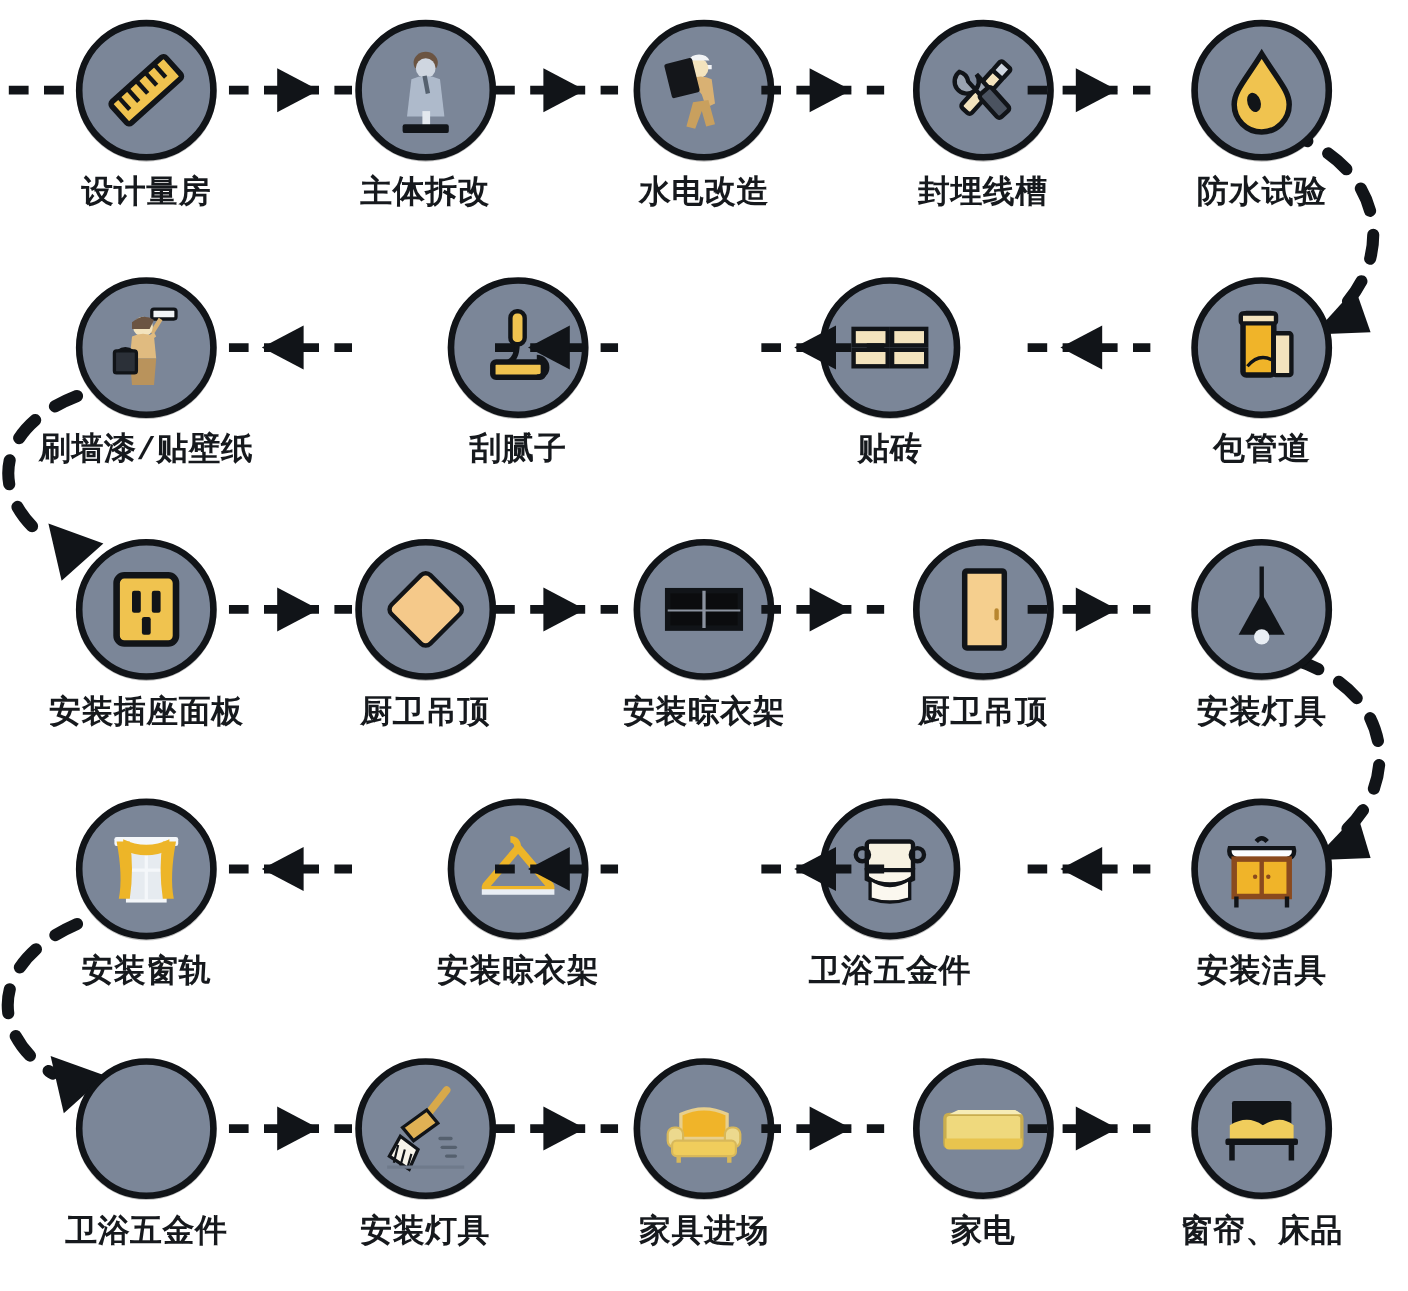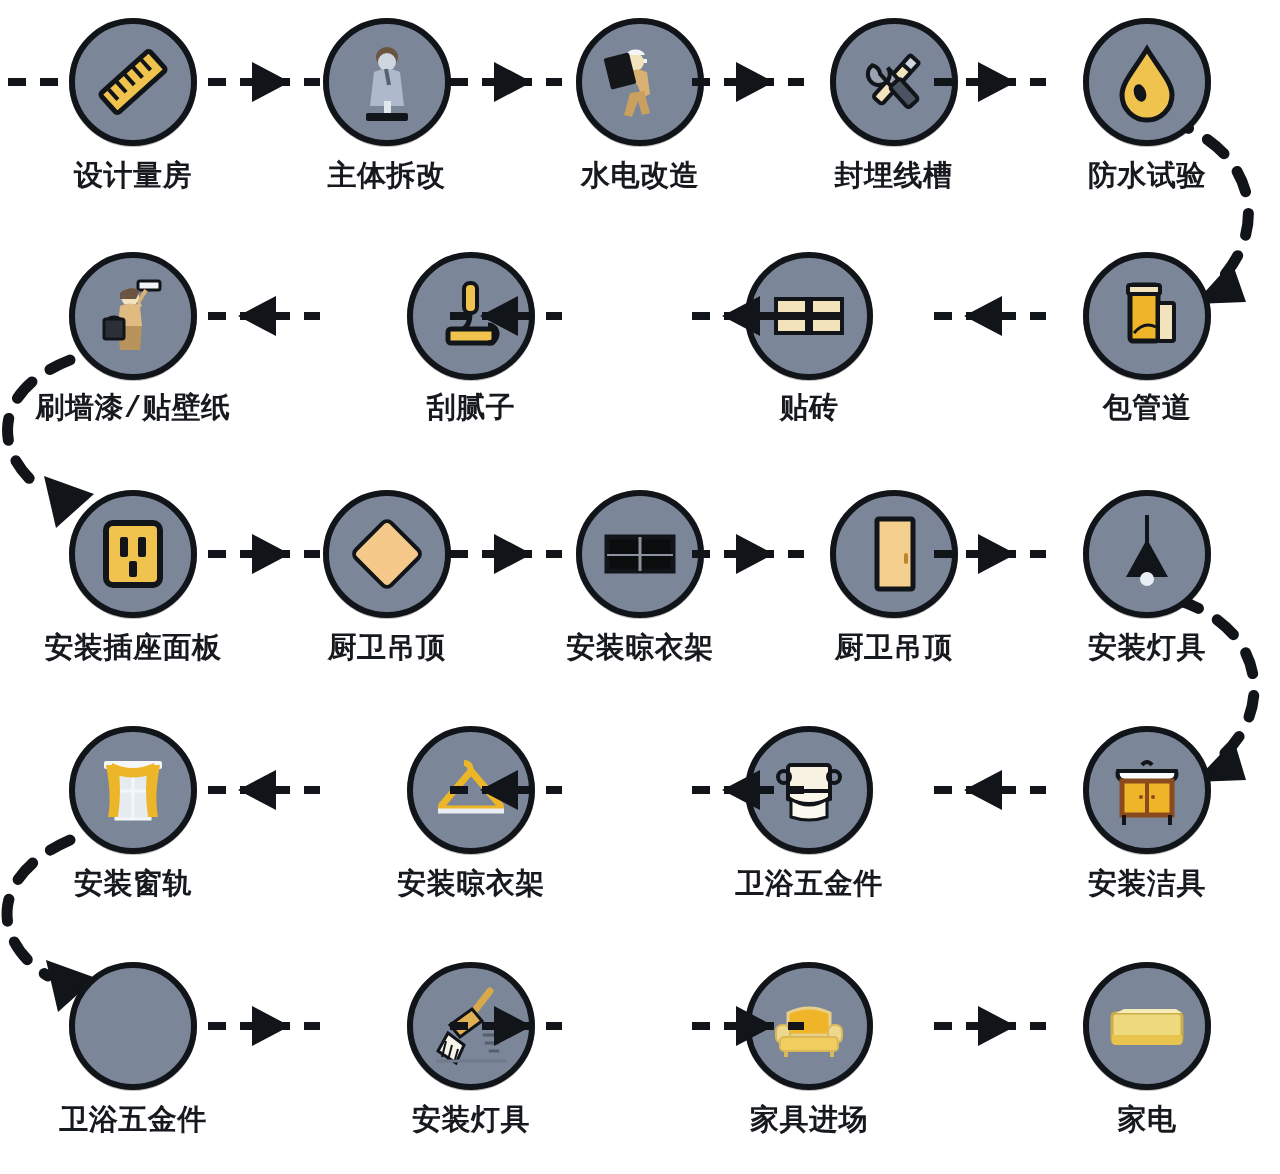--- a/index.html
+++ b/index.html
@@ -461,20 +461,32 @@
       <div class="circle">
         <svg width="86" height="86" viewBox="0 0 86 86">
           <path d="M12 30 h62 q4 0 4 4 v22 q0 4 -4 4 h-62 q-4 0 -4 -4 v-22 q0 -4 4 -4z" fill="#efd97d" stroke="#c9ad4e" stroke-width="3"></path>
           <path d="M8 52 h70 l0 6 q0 4 -4 4 h-62 q-4 0 -4 -4z" fill="#e8c44e"></path>
           <path d="M12 30 l8 -4 h52 l6 4z" fill="#f6ecb6"></path>
         </svg>
       </div>
       <div class="label">家电</div>
     </div>
 
+    <div class="node">
+      <div class="circle">
+        <svg width="86" height="86" viewBox="0 0 86 86">
+          <rect x="16" y="18" width="54" height="22" rx="2" fill="#111418"></rect>
+          <path d="M14 40 q16 -10 30 0 q16 -10 28 0 l0 14 h-58z" fill="#f0cd5c"></path>
+          <rect x="10" y="52" width="66" height="6" rx="2" fill="#111418"></rect>
+          <line x1="16" y1="58" x2="16" y2="72" stroke="#111418" stroke-width="5"></line>
+          <line x1="70" y1="58" x2="70" y2="72" stroke="#111418" stroke-width="5"></line>
+        </svg>
+      </div>
+      <div class="label">窗帘、床品</div>
+    </div>
 
     <svg class="conn" style="left:208px;top:64px;width:112px;height:44px;" viewBox="0 0 112 44">
       <line x1="0" y1="22" x2="112" y2="22" stroke="#111418" stroke-width="8" stroke-dasharray="18 14"></line>
       <polygon points="44,2 82,22 44,42" fill="#111418"></polygon>
     </svg>
     <svg class="conn" style="left:450px;top:64px;width:112px;height:44px;" viewBox="0 0 112 44">
       <line x1="0" y1="22" x2="112" y2="22" stroke="#111418" stroke-width="8" stroke-dasharray="18 14"></line>
       <polygon points="44,2 82,22 44,42" fill="#111418"></polygon>
     </svg>
     <svg class="conn" style="left:692px;top:64px;width:112px;height:44px;" viewBox="0 0 112 44">

